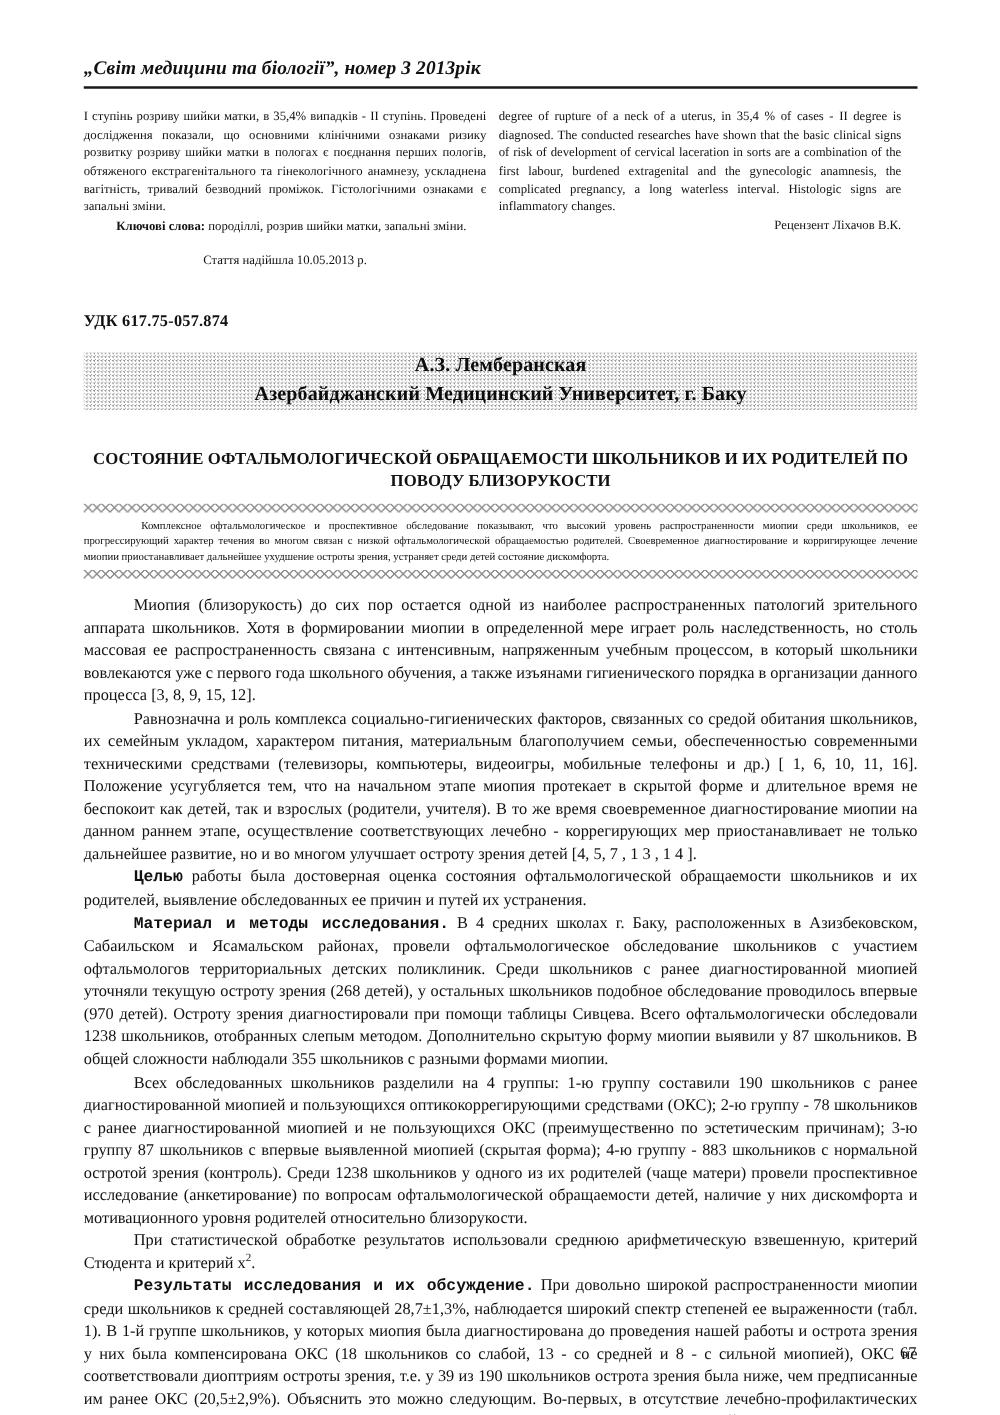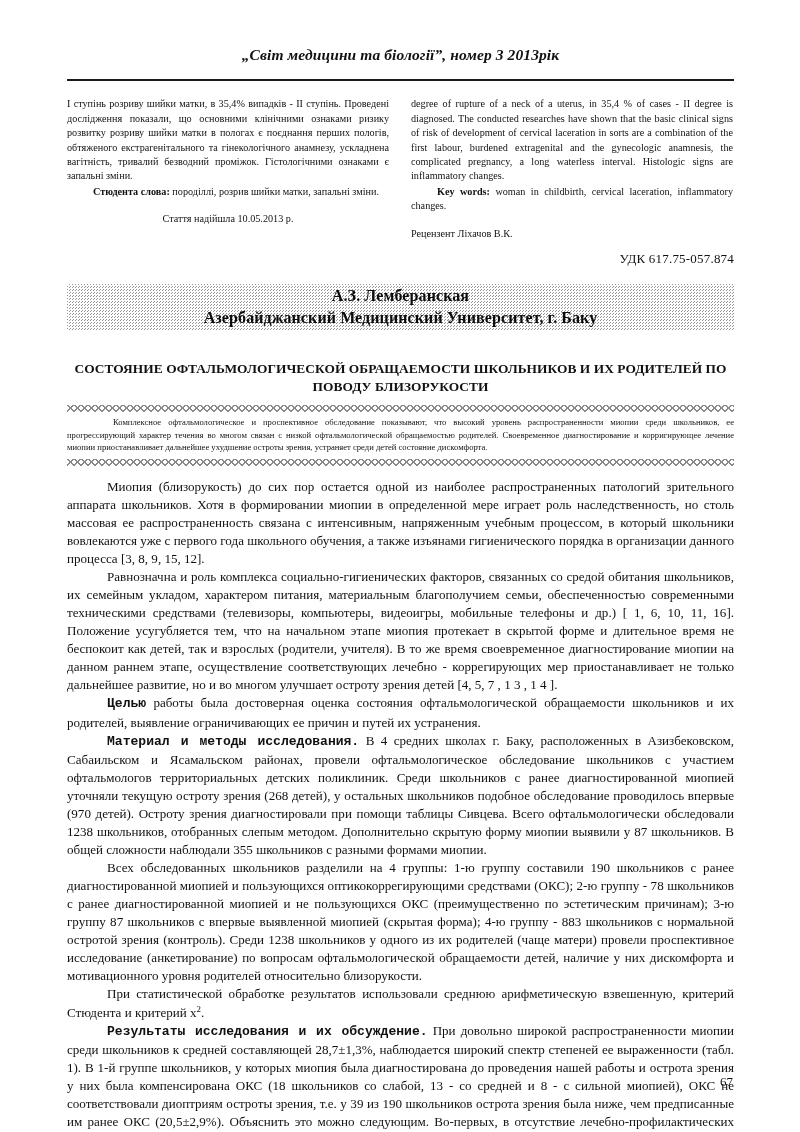--- a/index.html
+++ b/index.html
@@ -27,68 +27,67 @@
 
   .content {
     position: absolute;
     left: 67px;
     top: 46px;
     width: 667px;
   }
 
   
   .journal-header {
-    text-align: center;
+    text-align: left;
     font-style: italic;
     font-weight: bold;
     font-size: 15.5px;
     letter-spacing: 0.1px;
-    padding-bottom: 16px;
+    padding-bottom: 6px;
     line-height: 1.1;
   }
   .header-rule {
     border-bottom: 2px solid #1a1a1a;
     margin-bottom: 16px;
   }
 
   
   .two-col {
     display: flex;
-    gap: 22px;
+    gap: 10px;
     font-size: 10.2px;
     line-height: 1.42;
   }
   .col { width: 322px; }
   .col p {
     margin: 0;
     text-align: justify;
     text-justify: inter-word;
   }
   .col p.kw {
     margin-top: 1px;
     text-indent: 26px;
   }
   .kw-label { font-weight: bold; }
   .received {
     margin-top: 13px;
     text-align: center;
     font-size: 10.2px;
   }
   .reviewer {
-    margin-top: 13px;
+    text-align: right;
     font-size: 10.2px;
   }
 
   
   .udk {
-    margin-top: 10px;
+    margin-top: 32px;
     font-size: 13px;
-    font-weight: normal;
+    font-weight: bold;
     letter-spacing: 0.2px;
-    text-align: right;
   }
 
   
   .author-banner {
     margin-top: 17px;
     height: 46px;
     position: relative;
     display: flex;
     flex-direction: column;
     align-items: center;
@@ -176,26 +175,25 @@
 
 <div class="page">
   <div class="content">
 
     <div class="journal-header">„Світ медицини та біології”, номер 3 2013рік</div>
     <div class="header-rule"></div>
 
     <div class="two-col">
       <div class="col">
         <p>І ступінь розриву шийки матки, в 35,4% випадків - ІІ ступінь. Проведені дослідження показали, що основними клінічними ознаками ризику розвитку розриву шийки матки в пологах є поєднання перших пологів, обтяженого екстрагенітального та гінекологічного анамнезу, ускладнена вагітність, тривалий безводний проміжок. Гістологічними ознаками є запальні зміни.</p>
-        <p class="kw"><span class="kw-label">Стюдента слова:</span><span> породіллі, розрив шийки матки, запальні зміни.</span></p>
+        <p class="kw"><span class="kw-label">Ключові слова:</span><span> породіллі, розрив шийки матки, запальні зміни.</span></p>
         <div class="received">Стаття надійшла 10.05.2013 р.</div>
       </div>
       <div class="col">
         <p>degree of rupture of a neck of a uterus, in 35,4 % of cases - II degree is diagnosed. The conducted researches have shown that the basic clinical signs of risk of development of cervical laceration in sorts are a combination of the first labour, burdened extragenital and the gynecologic anamnesis, the complicated pregnancy, a long waterless interval. Histologic signs are inflammatory changes.</p>
-        <p class="kw"><span class="kw-label">Key words:</span><span> woman in childbirth, cervical laceration, inflammatory changes.</span></p>
         <div class="reviewer">Рецензент Ліхачов В.К.</div>
       </div>
     </div>
 
     <div class="udk">УДК 617.75-057.874</div>
 
     <div class="author-banner">
       <div class="ab-line">А.З. Лемберанская</div>
       <div class="ab-line">Азербайджанский Медицинский Университет, г. Баку</div>
     </div>
@@ -206,21 +204,21 @@
 
     <div class="abstract-ru">
       <p class="first">Комплексное офтальмологическое и проспективное обследование показывают, что высокий уровень распространенности миопии среди школьников, ее прогрессирующий характер течения во многом связан с низкой офтальмологической обращаемостью родителей. Своевременное диагностирование и корригирующее лечение миопии приостанавливает дальнейшее ухудшение остроты зрения, устраняет среди детей состояние дискомфорта.</p>
     </div>
 
     <div class="zigzag tight"></div>
 
     <div class="body-text">
       <p>Миопия (близорукость) до сих пор остается одной из наиболее распространенных патологий зрительного аппарата школьников. Хотя в формировании миопии в определенной мере играет роль наследственность, но столь массовая ее распространенность связана с интенсивным, напряженным учебным процессом, в который школьники вовлекаются уже с первого года школьного обучения, а также изъянами гигиенического порядка в организации данного процесса [3, 8, 9, 15, 12].</p>
       <p>Равнозначна и роль комплекса социально-гигиенических факторов, связанных со средой обитания школьников, их семейным укладом, характером питания, материальным благополучием семьи, обеспеченностью современными техническими средствами (телевизоры, компьютеры, видеоигры, мобильные телефоны и др.) [ 1, 6, 10, 11, 16]. Положение усугубляется тем, что на начальном этапе миопия протекает в скрытой форме и длительное время не беспокоит как детей, так и взрослых (родители, учителя). В то же время своевременное диагностирование миопии на данном раннем этапе, осуществление соответствующих лечебно - коррегирующих мер приостанавливает не только дальнейшее развитие, но и во многом улучшает остроту зрения детей [4, 5, 7 , 1 3 , 1 4 ].</p>
-      <p><span class="run-in">Целью</span><span> работы была достоверная оценка состояния офтальмологической обращаемости школьников и их родителей, выявление ограничивающих ее причин и путей их устранения.</span></p>
+      <p><span class="run-in">Целью</span><span> работы была достоверная оценка состояния офтальмологической обращаемости школьников и их родителей, выявление обследованных ее причин и путей их устранения.</span></p>
       <p><span class="run-in">Материал и методы исследования.</span><span> В 4 средних школах г. Баку, расположенных в Азизбековском, Сабаильском и Ясамальском районах, провели офтальмологическое обследование школьников с участием офтальмологов территориальных детских поликлиник. Среди школьников с ранее диагностированной миопией уточняли текущую остроту зрения (268 детей), у остальных школьников подобное обследование проводилось впервые (970 детей). Остроту зрения диагностировали при помощи таблицы Сивцева. Всего офтальмологически обследовали 1238 школьников, отобранных слепым методом. Дополнительно скрытую форму миопии выявили у 87 школьников. В общей сложности наблюдали 355 школьников с разными формами миопии.</span></p>
       <p>Всех обследованных школьников разделили на 4 группы: 1-ю группу составили 190 школьников с ранее диагностированной миопией и пользующихся оптикокоррегирующими средствами (ОКС); 2-ю группу - 78 школьников с ранее диагностированной миопией и не пользующихся ОКС (преимущественно по эстетическим причинам); 3-ю группу 87 школьников с впервые выявленной миопией (скрытая форма); 4-ю группу - 883 школьников с нормальной остротой зрения (контроль). Среди 1238 школьников у одного из их родителей (чаще матери) провели проспективное исследование (анкетирование) по вопросам офтальмологической обращаемости детей, наличие у них дискомфорта и мотивационного уровня родителей относительно близорукости.</p>
       <p><span>При статистической обработке результатов использовали среднюю арифметическую взвешенную, критерий Стюдента и критерий х</span><sup>2</sup><span>.</span></p>
       <p><span class="run-in">Результаты исследования и их обсуждение.</span><span> При довольно широкой распространенности миопии среди школьников к средней составляющей 28,7±1,3%, наблюдается широкий спектр степеней ее выраженности (табл. 1). В 1-й группе школьников, у которых миопия была диагностирована до проведения нашей работы и острота зрения у них была компенсирована ОКС (18 школьников со слабой, 13 - со средней и 8 - с сильной миопией), ОКС не соответствовали диоптриям остроты зрения, т.е. у 39 из 190 школьников острота зрения была ниже, чем предписанные им ранее ОКС (20,5±2,9%). Объяснить это можно следующим. Во-первых, в отсутствие лечебно-профилактических мер миопия прогрессирует, даже несмотря на пользование ОКС. Во-вторых, после первичной</span></p>
     </div>
 
   </div>
 
   <div class="page-number">67</div>
 </div>

